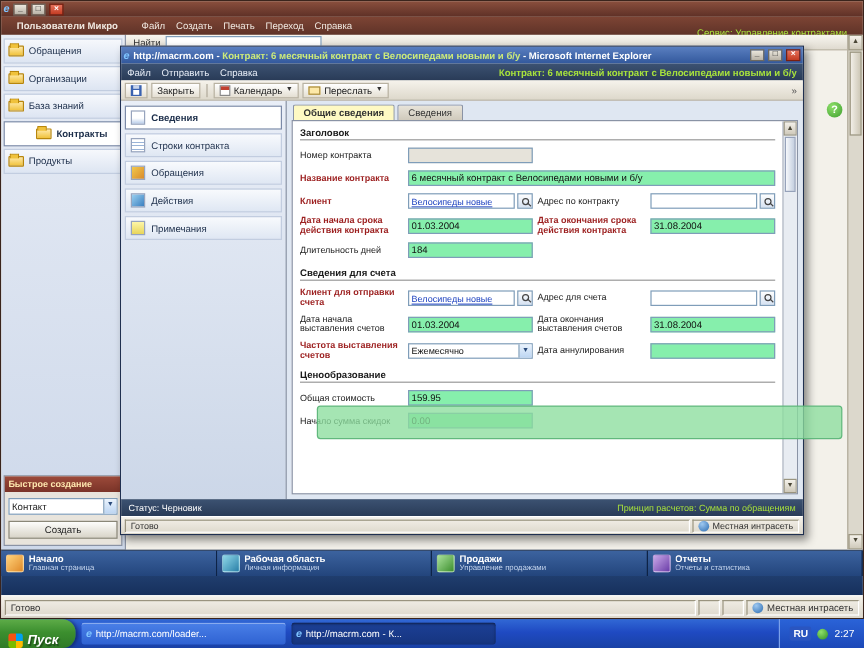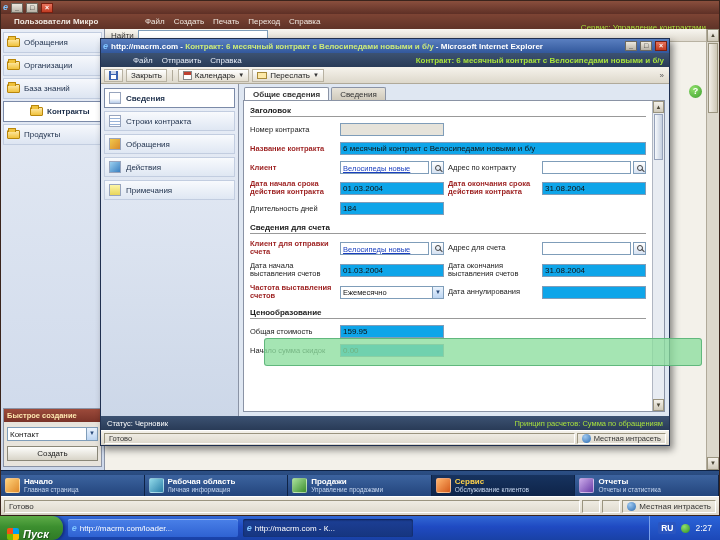--- a/index.html
+++ b/index.html
@@ -9,21 +9,21 @@
   
   .win{position:absolute;left:0;top:0;width:720px;height:516px;display:flex;flex-direction:column;background:#ece9e2;border:1px solid #3a241c;}
   .titlebar{height:13px;background:linear-gradient(#8a4f3d,#5e3026);display:flex;align-items:center;gap:3px;padding:0 2px;color:#fff;font-size:8px;font-weight:bold;flex:0 0 auto;}
   .titlebar .t{flex:1;white-space:nowrap;overflow:hidden;}
   .e-ico{font-weight:bold;font-style:italic;color:#7fc4ff;font-size:9px;line-height:9px;}
   .winbtn{width:12px;height:10px;background:linear-gradient(#ece8de,#b8b2a6);border:1px solid #6e6a60;font-size:7px;line-height:8px;text-align:center;color:#222;}
   .winbtn.close{background:linear-gradient(#e8735c,#c23b22);color:#fff;border-color:#7a1f10;}
 
   .hdrbar{height:15px;background:linear-gradient(#7d4434,#5f3328);display:flex;align-items:center;color:#f0e8e0;font-size:8px;padding:0 13px;gap:10px;flex:0 0 auto;}
   .hdrbar .org{width:94px;font-weight:bold;white-space:nowrap;overflow:hidden;}
-  .menu{display:flex;gap:9px;margin-left:27px;}
+  .menu{display:flex;gap:9px;}
   .hdrbar .area{margin-left:auto;color:#a8e23c;font-weight:normal;white-space:nowrap;margin-top:12px;}
 
   .wbody{flex:1;display:flex;overflow:hidden;}
   .sidebar{width:104px;background:linear-gradient(#e7ecf5,#cdd8ea);border-right:1px solid #8a93a5;display:flex;flex-direction:column;padding:3px 2px;flex:0 0 auto;}
   .side-item{display:flex;align-items:center;gap:4px;height:21px;padding:0 3px;font-size:8px;color:#1c2e4a;background:linear-gradient(#f6f8fc,#dde5f2);border:1px solid #c2cde0;margin-bottom:2px;flex:0 0 auto;}
   .side-item.sel{background:#fff;border:1px solid #7b8aa8;font-weight:bold;padding-left:26px;}
   .folder{width:13px;height:9px;background:linear-gradient(#ffe9a8,#f0c23c);border:1px solid #b8860b;border-radius:1px;position:relative;flex:0 0 auto;}
   .folder::before{content:"";position:absolute;top:-3px;left:0;width:6px;height:3px;background:#f0c23c;border:1px solid #b8860b;border-bottom:none;border-radius:1px 1px 0 0;}
 
   .quick{margin-top:auto;border:1px solid #8a93a5;background:#e8e4dc;}
@@ -35,21 +35,21 @@
 
   .content{flex:1;position:relative;background:#f3f1ea;overflow:hidden;}
   .content-toolbar{height:13px;background:linear-gradient(#f8f6f0,#dfdacf);border-bottom:1px solid #b8b2a2;display:flex;align-items:center;gap:4px;padding:0 6px;font-size:8px;color:#333;}
   .find-input{width:130px;height:10px;border:1px solid #7f9db9;background:#fff;font-size:7px;}
   .help-circle{position:absolute;right:17px;top:56px;width:13px;height:13px;border-radius:50%;background:radial-gradient(circle at 35% 30%,#8fe06a,#3d9e2e);color:#fff;font-size:9px;font-weight:bold;text-align:center;line-height:13px;}
   .vscroll{position:absolute;right:0;top:0;bottom:0;width:13px;background:#dcd8cc;border-left:1px solid #b0aa9a;display:flex;flex-direction:column;}
   .varrow{height:13px;background:linear-gradient(#f4f1ea,#cfc9ba);border:1px solid #9a947f;font-size:6px;text-align:center;line-height:11px;color:#4a4636;flex:0 0 auto;}
   .vthumb{height:70px;background:linear-gradient(90deg,#f2efe8,#cdc7b6);border:1px solid #9a947f;margin:1px;}
   .vfill{flex:1;}
 
-  .navbar{height:26px;background:linear-gradient(#2c4f85,#16305c);display:flex;align-items:flex-end;border-top:1px solid #0e2346;flex:0 0 auto;}
+  .navbar{height:38px;background:linear-gradient(#2c4f85,#16305c);display:flex;align-items:flex-start;border-top:1px solid #0e2346;flex:0 0 auto;}
   .tile{flex:1;display:flex;align-items:center;gap:4px;padding:2px 4px;border-right:1px solid #0e2346;background:linear-gradient(#3c639f,#23457c);overflow:hidden;}
   .tile.active{background:linear-gradient(#17335f,#0e2449);}
   .ti{width:15px;height:15px;border-radius:2px;flex:0 0 auto;border:1px solid rgba(255,255,255,.35);}
   .ti1{background:linear-gradient(135deg,#ffd27a,#e08a2a);}
   .ti2{background:linear-gradient(135deg,#8fd8e8,#2a7fa8);}
   .ti3{background:linear-gradient(135deg,#a8e09a,#3d8f2e);}
   .ti4{background:linear-gradient(135deg,#ffb36a,#d45a1a);}
   .ti5{background:linear-gradient(135deg,#c9a8e8,#6a3da8);}
   .ttxt{display:flex;flex-direction:column;overflow:hidden;}
   .tt{font-size:8px;font-weight:bold;color:#fff;line-height:9px;white-space:nowrap;}
@@ -88,33 +88,33 @@
   .dicon{width:12px;height:12px;border:1px solid #97a4bd;flex:0 0 auto;}
   .di1{background:linear-gradient(#ffffff 55%,#b8cdea);}
   .di2{background:repeating-linear-gradient(#fff 0 2px,#9ab4d8 2px 3px);}
   .di3{background:linear-gradient(135deg,#f2c94c,#d98a2b);}
   .di4{background:linear-gradient(135deg,#9ad0f0,#3a7fc0);}
   .di5{background:linear-gradient(#fdf6a8,#e8d55a);}
 
   .formwrap{flex:1;display:flex;flex-direction:column;overflow:hidden;}
   .tabs{height:16px;display:flex;align-items:flex-end;padding:2px 5px 0;gap:2px;flex:0 0 auto;}
   .tab{font-size:8px;padding:2px 8px 1px;border:1px solid #8a93a5;border-bottom:none;background:linear-gradient(#e8e4da,#d0cabc);border-radius:2px 2px 0 0;color:#333;}
-  .tab.active{background:#ffffff;font-weight:bold;}
+  .tab.active{background:#fef9c3;font-weight:bold;}
   .formarea{flex:1;background:#fff;border:1px solid #8a93a5;margin:0 4px 4px;display:flex;overflow:hidden;}
   .fields{flex:1;padding:5px 6px;overflow:hidden;}
   .fscroll{width:12px;border-left:1px solid #b0b6c2;background:#e8ecf2;display:flex;flex-direction:column;flex:0 0 auto;}
   .fscroll .varrow{height:12px;line-height:10px;}
   .fthumb{height:46px;background:linear-gradient(90deg,#f6f8fb,#c4cfe0);border:1px solid #96a2ba;margin:1px;}
 
   .section{font-size:8px;font-weight:bold;color:#1a1a1a;border-bottom:1px solid #999;margin:0 0 6px;padding-bottom:1px;}
   .section.mt{margin-top:8px;}
   .frow{display:grid;grid-template-columns:86px 104px 90px 104px;column-gap:4px;align-items:center;margin-bottom:6px;font-size:7.5px;}
   .flabel{color:#222;line-height:8px;}
   .flabel.req{color:#9c1f1f;font-weight:bold;}
-  .fin{height:13px;border:1px solid #7f9db9;background:#0ea5e9;font-size:8px;font-family:inherit;padding:0 2px;width:100%;color:#111;}
+  .fin{height:13px;border:1px solid #7f9db9;background:#86efac;font-size:8px;font-family:inherit;padding:0 2px;width:100%;color:#111;}
   .fin.dis{background:#e6e3da;}
   .fin.wide{grid-column:2/5;}
   .lookup{display:flex;align-items:center;gap:2px;}
   .lkbox{flex:1;height:13px;border:1px solid #7f9db9;background:#fff;display:flex;align-items:flex-end;padding:0 2px;overflow:hidden;}
   .lkbox a{color:#1a3fbf;text-decoration:underline;white-space:nowrap;font-size:7.5px;}
   .lkbtn{width:13px;height:13px;border:1px solid #7f9db9;background:linear-gradient(#fefefe,#d6e2f2);display:flex;align-items:center;justify-content:center;flex:0 0 auto;}
   .mag{position:relative;width:6px;height:6px;border:1px solid #444;border-radius:50%;display:inline-block;}
   .mag::after{content:"";position:absolute;width:4px;height:1px;background:#444;transform:rotate(45deg);right:-3px;bottom:-1px;}
   .selbox{height:13px;border:1px solid #7f9db9;background:#fff;display:flex;align-items:center;font-size:7.5px;padding-left:2px;color:#111;}
 
@@ -225,27 +225,20 @@
         <span class="ts">Личная информация</span>
       </span>
     </div>
     <div class="tile">
       <span class="ti ti3"></span>
       <span class="ttxt">
         <span class="tt">Продажи</span>
         <span class="ts">Управление продажами</span>
       </span>
     </div>
-    <div class="tile active">
-      <span class="ti ti4"></span>
-      <span class="ttxt">
-        <span class="tt">Сервис</span>
-        <span class="ts">Обслуживание клиентов</span>
-      </span>
-    </div>
     <div class="tile">
       <span class="ti ti5"></span>
       <span class="ttxt">
         <span class="tt">Отчеты</span>
         <span class="ts">Отчеты и статистика</span>
       </span>
     </div>
   </div>
 
   <div class="statusbar">

